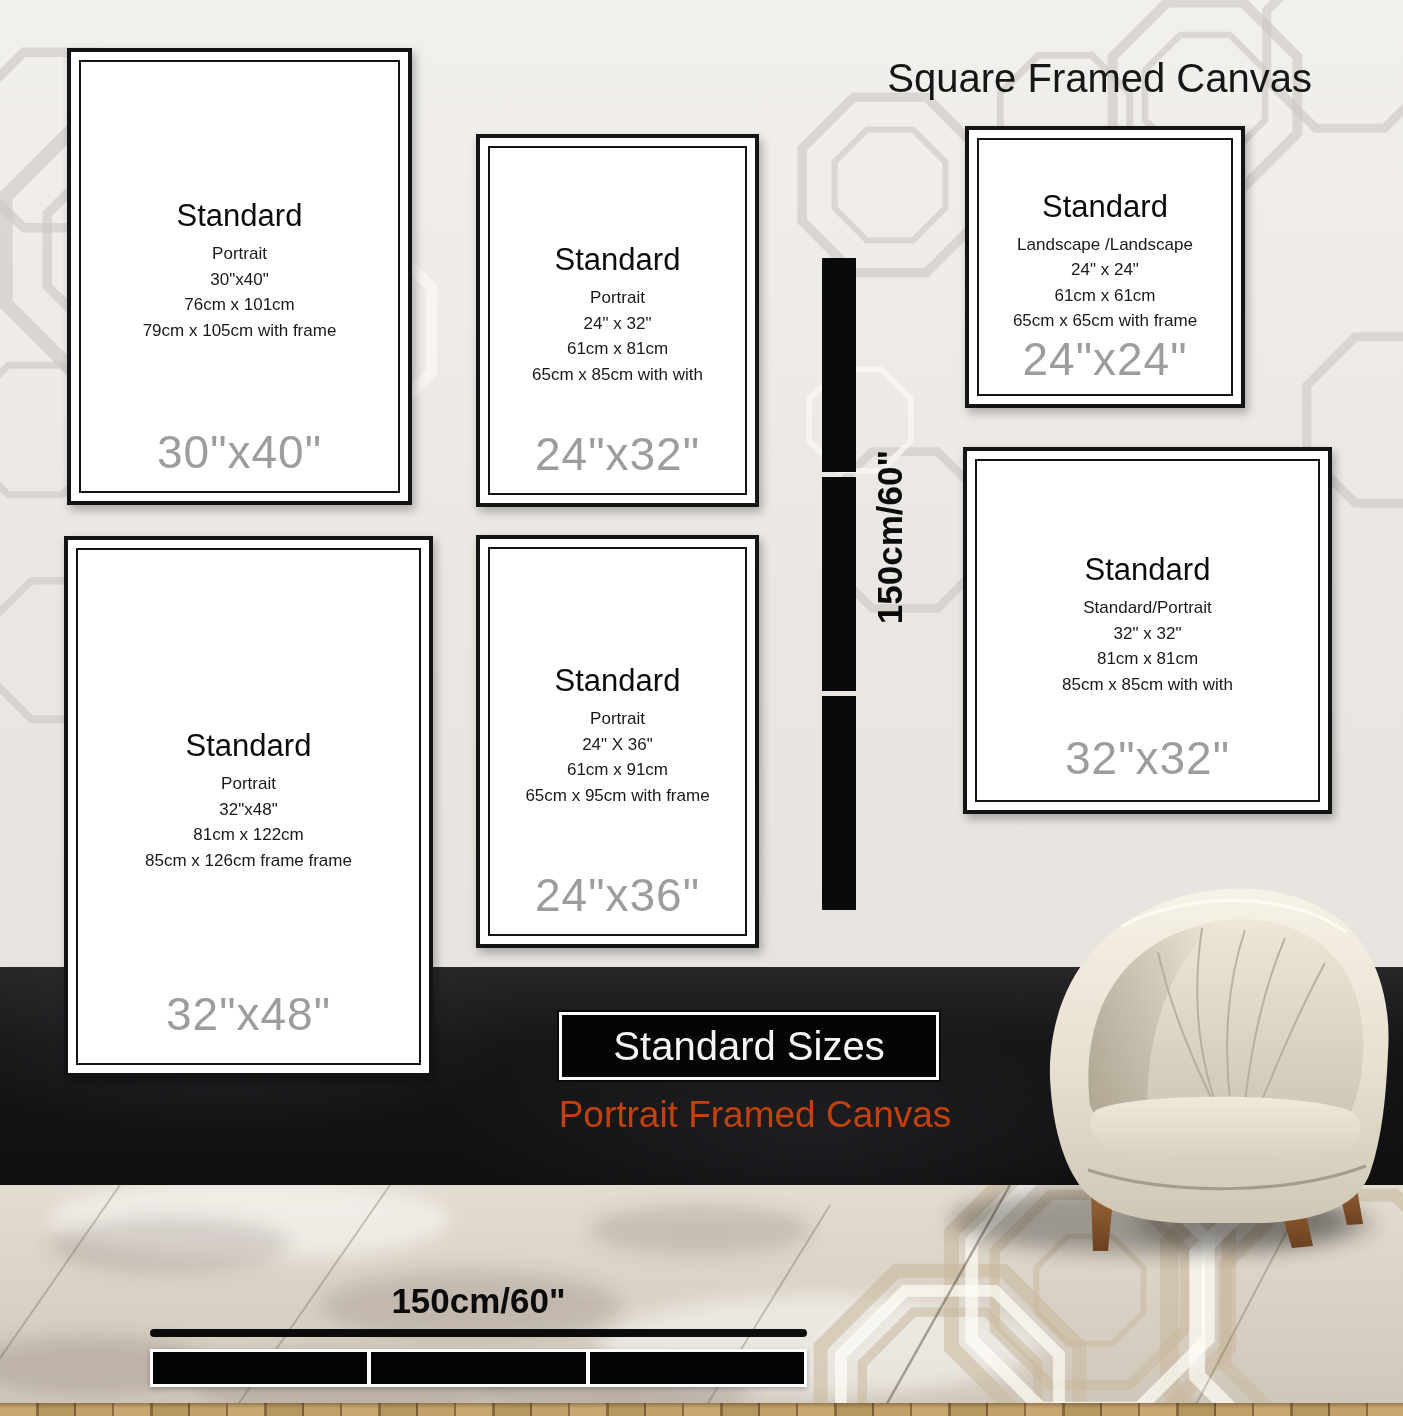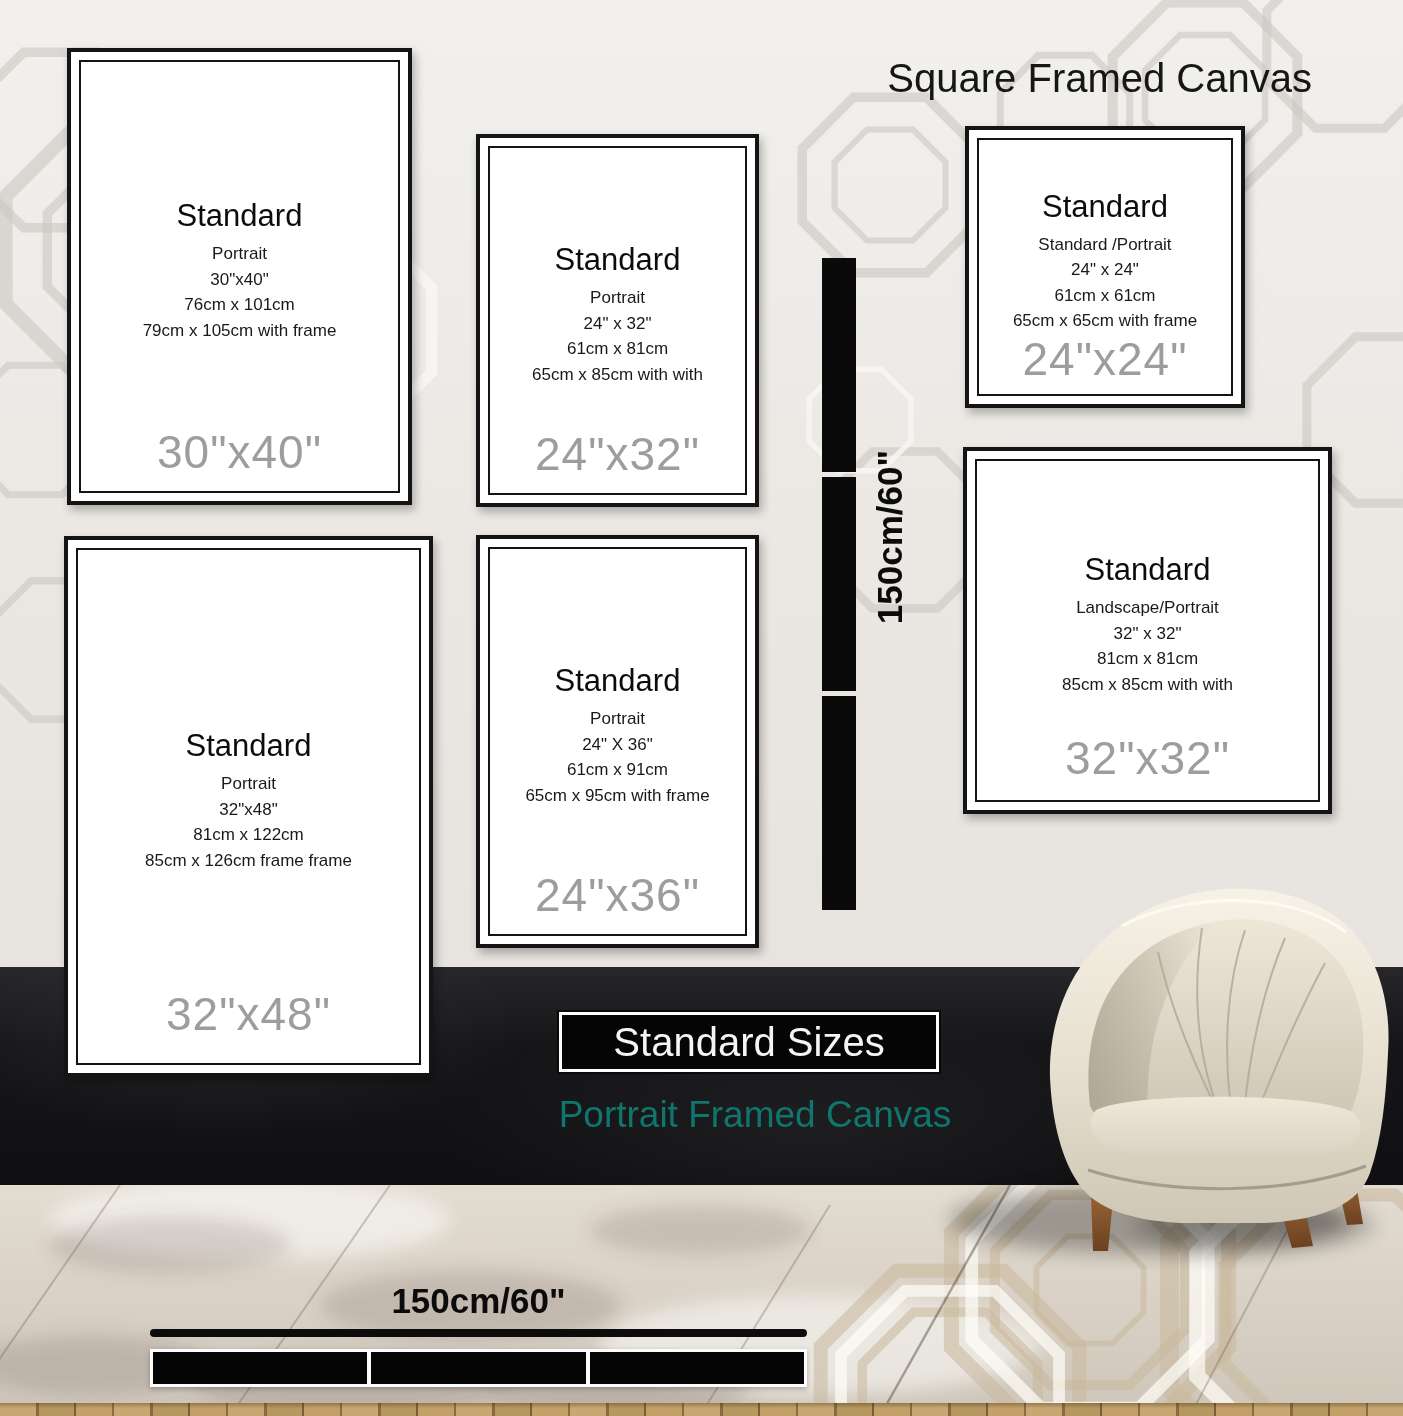--- a/index.html
+++ b/index.html
@@ -34,26 +34,26 @@
     display:flex; align-items:center; justify-content:center; background:#fff; }
   .f-text{ text-align:center; transform:translateY(-4%); }
   .f-title{ font-size:31px; color:#0c0c0c; margin-bottom:7px; }
   .f-line{ font-size:17px; line-height:1.5; color:#191919; }
   .f-label{ position:absolute; left:0; right:0; bottom:12px; text-align:center;
     font-size:46px; color:#9d9d9d; letter-spacing:1px; }
   .f-label.low{ bottom:8px; } .f-label.high{ bottom:22px; } .f-label.mid{ bottom:15px; }
   
   .sq-title{ position:absolute; left:872px; top:56px; width:440px; text-align:right;
     font-size:40px; color:#161616; }
-  .badge{ position:absolute; left:559px; top:1012px; width:380px; height:60px;
+  .badge{ position:absolute; left:559px; top:1012px; width:380px; height:68px;
     background:#050505; border:3px solid #fdfdfd; box-shadow:0 0 0 2px #0a0a0a;
     display:flex; align-items:center; justify-content:center; }
   .badge span{ font-size:40px; color:#f5f5f5; }
   .portrait-sub{ position:absolute; left:540px; top:1094px; width:430px; text-align:center;
-    font-size:37px; color:#0f766e; }
+    font-size:37px; color:#c2410c; }
   
   .vruler{ position:absolute; left:822px; top:258px; width:34px; height:652px;
     display:flex; flex-direction:column; gap:5px; }
   .vruler .seg{ flex:1; background:#0a0a0a; }
   .vruler-label{ position:absolute; left:864px; top:632px; width:190px; height:52px;
     transform:rotate(-90deg); transform-origin:0 0; line-height:52px; text-align:center;
     font-size:35px; font-weight:bold; color:#0b0b0b; }
   .hruler-label{ position:absolute; left:150px; top:1281px; width:657px; text-align:center;
     font-size:35px; font-weight:bold; color:#0b0b0b; }
   .hruler-line{ position:absolute; left:150px; top:1329px; width:657px; height:8px;
@@ -168,21 +168,21 @@
         <div class="f-line">65cm x 85cm with with</div>
       </div>
       <div class="f-label">24"x32"</div>
     </div>
   </div>
 
   <div class="frame" style="left:965px;top:126px;width:280px;height:282px;">
     <div class="frame-inner">
       <div class="f-text">
         <div class="f-title">Standard</div>
-        <div class="f-line">Standard /Portrait</div>
+        <div class="f-line">Landscape /Landscape</div>
         <div class="f-line">24" x 24"</div>
         <div class="f-line">61cm x 61cm</div>
         <div class="f-line">65cm x 65cm with frame</div>
       </div>
       <div class="f-label low">24"x24"</div>
     </div>
   </div>
 
   <div class="frame" style="left:64px;top:536px;width:369px;height:541px;">
     <div class="frame-inner">
@@ -207,21 +207,21 @@
         <div class="f-line">65cm x 95cm with frame</div>
       </div>
       <div class="f-label">24"x36"</div>
     </div>
   </div>
 
   <div class="frame" style="left:963px;top:447px;width:369px;height:367px;">
     <div class="frame-inner">
       <div class="f-text">
         <div class="f-title">Standard</div>
-        <div class="f-line">Landscape/Portrait</div>
+        <div class="f-line">Standard/Portrait</div>
         <div class="f-line">32" x 32"</div>
         <div class="f-line">81cm x 81cm</div>
         <div class="f-line">85cm x 85cm with with</div>
       </div>
       <div class="f-label mid">32"x32"</div>
     </div>
   </div>
 
   <div class="vruler">
     <div class="seg"></div>

